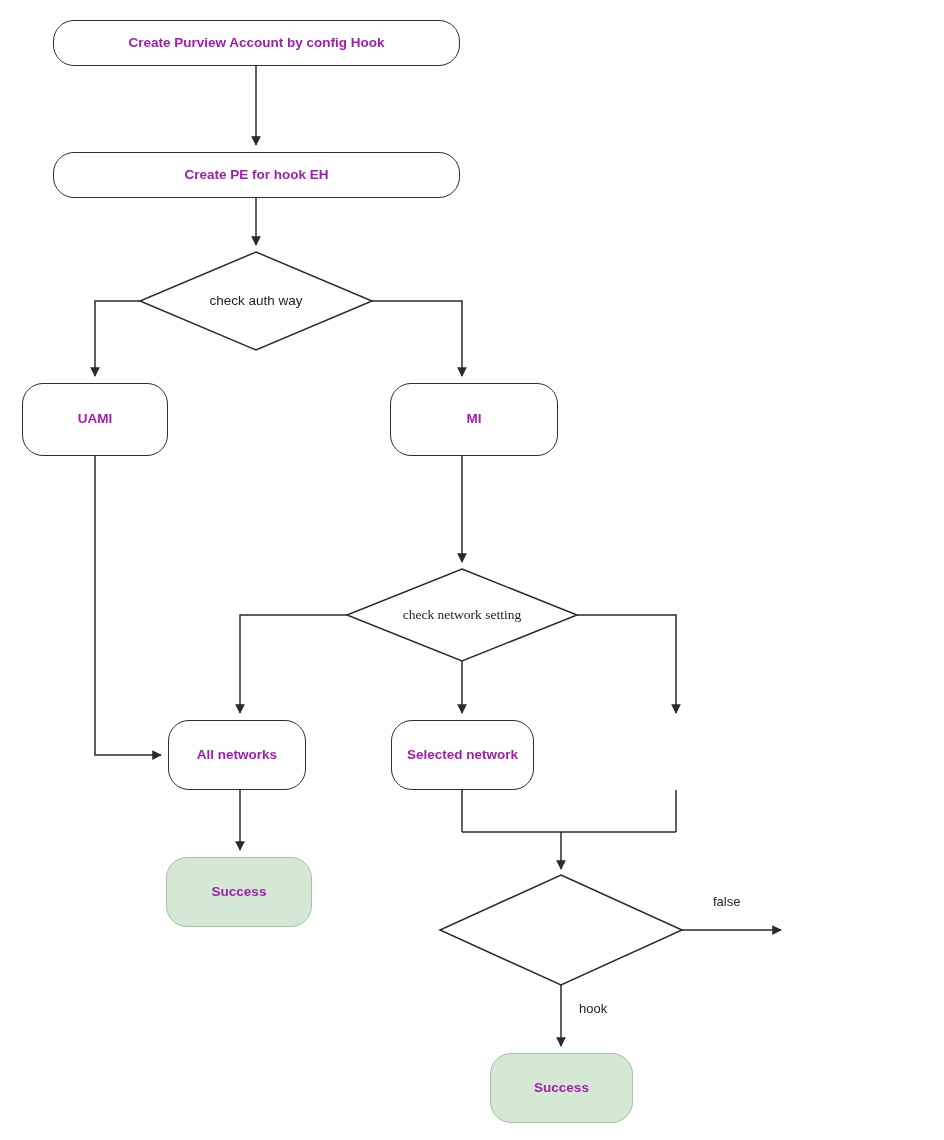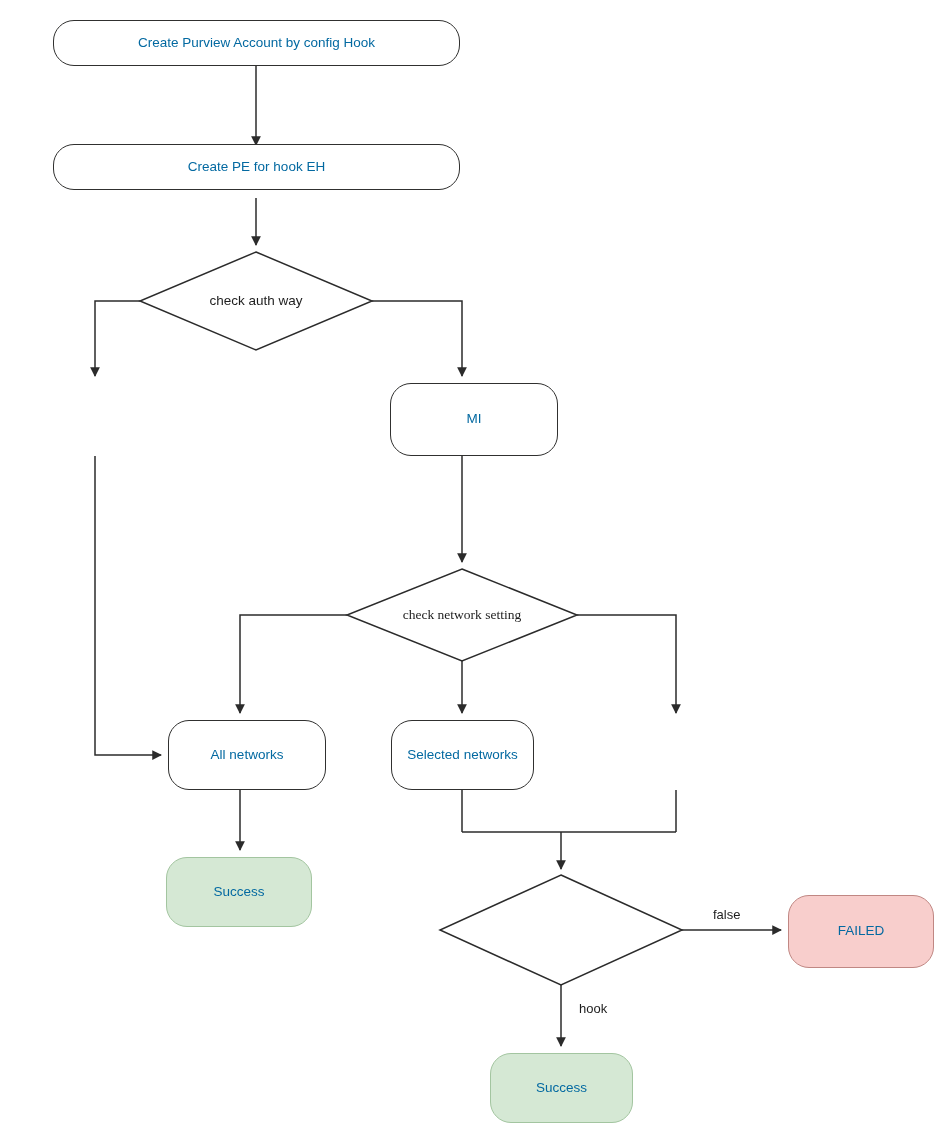--- a/index.html
+++ b/index.html
@@ -27,27 +27,28 @@
     height: 1140px;
     pointer-events: none;
   }
   .node {
     position: absolute;
     box-sizing: border-box;
     display: flex;
     align-items: center;
     justify-content: center;
     text-align: center;
-    color: #0369a1;
+    color: #a21caf;
     font-size: 13.5px;
     line-height: 1.25;
     background: #ffffff;
     border: 1.4px solid #30302f;
     border-radius: 21px;
     z-index: 2;
+    font-weight: bold;
   }
   .node.success {
     background: #d5e8d4;
     border-color: #a3c5a0;
   }
   .node.failed {
     background: #f8cecc;
     border-color: #c08783;
   }
   .diamond-label {
@@ -120,60 +121,60 @@
       <polygon points="256,252 372,301 256,350 140,301" fill="#ffffff" stroke="#2b2b2b" stroke-width="1.5"></polygon>
       <polygon points="462,569 577,615 462,661 347,615" fill="#ffffff" stroke="#2b2b2b" stroke-width="1.5"></polygon>
       <polygon points="561,875 682,930 561,985 440,930" fill="#ffffff" stroke="#2b2b2b" stroke-width="1.5"></polygon>
     </g>
   </svg>
 
   <div class="node" style="left:53px; top:20px; width:407px; height:46px;">
     <span>Create Purview Account by config Hook</span>
   </div>
 
-  <div class="node" style="left:53px; top:144px; width:407px; height:46px;">
+  <div class="node" style="left:53px; top:152px; width:407px; height:46px;">
     <span>Create PE for hook EH</span>
   </div>
 
   <div class="diamond-label" style="left:166px; top:288px; width:180px; height:26px;">
     <span>check auth way</span>
   </div>
 
+  <div class="node" style="left:22px; top:383px; width:146px; height:73px;">
+    <span>UAMI</span>
+  </div>
 
   <div class="node" style="left:390px; top:383px; width:168px; height:73px;">
     <span>MI</span>
   </div>
 
   <div class="diamond-label" style="left:362px; top:602px; width:200px; height:26px;font-family:Liberation Serif, serif;">
     <span>check network setting</span>
   </div>
 
-  <div class="node" style="left:168px; top:720px; width:158px; height:70px;justify-content:center;">
+  <div class="node" style="left:168px; top:720px; width:138px; height:70px;justify-content:center;">
     <span>All networks</span>
   </div>
 
   <div class="node" style="left:391px; top:720px; width:143px; height:70px;">
-    <span>Selected networks</span>
+    <span>Selected network</span>
   </div>
 
 
   <div class="node success" style="left:166px; top:857px; width:146px; height:70px;">
     <span>Success</span>
   </div>
 
 
-  <div class="node failed" style="left:788px; top:895px; width:146px; height:73px;">
-    <span>FAILED</span>
-  </div>
 
   <div class="node success" style="left:490px; top:1053px; width:143px; height:70px;">
     <span>Success</span>
   </div>
 
-  <div class="edge-label" style="left:713px; top:895px;margin-top:13px;">
+  <div class="edge-label" style="left:713px; top:895px;">
     <span>false</span>
   </div>
 
   <div class="edge-label" style="left:579px; top:1002px;">
     <span>hook</span>
   </div>
 
 </div>
 
 </body></html>

